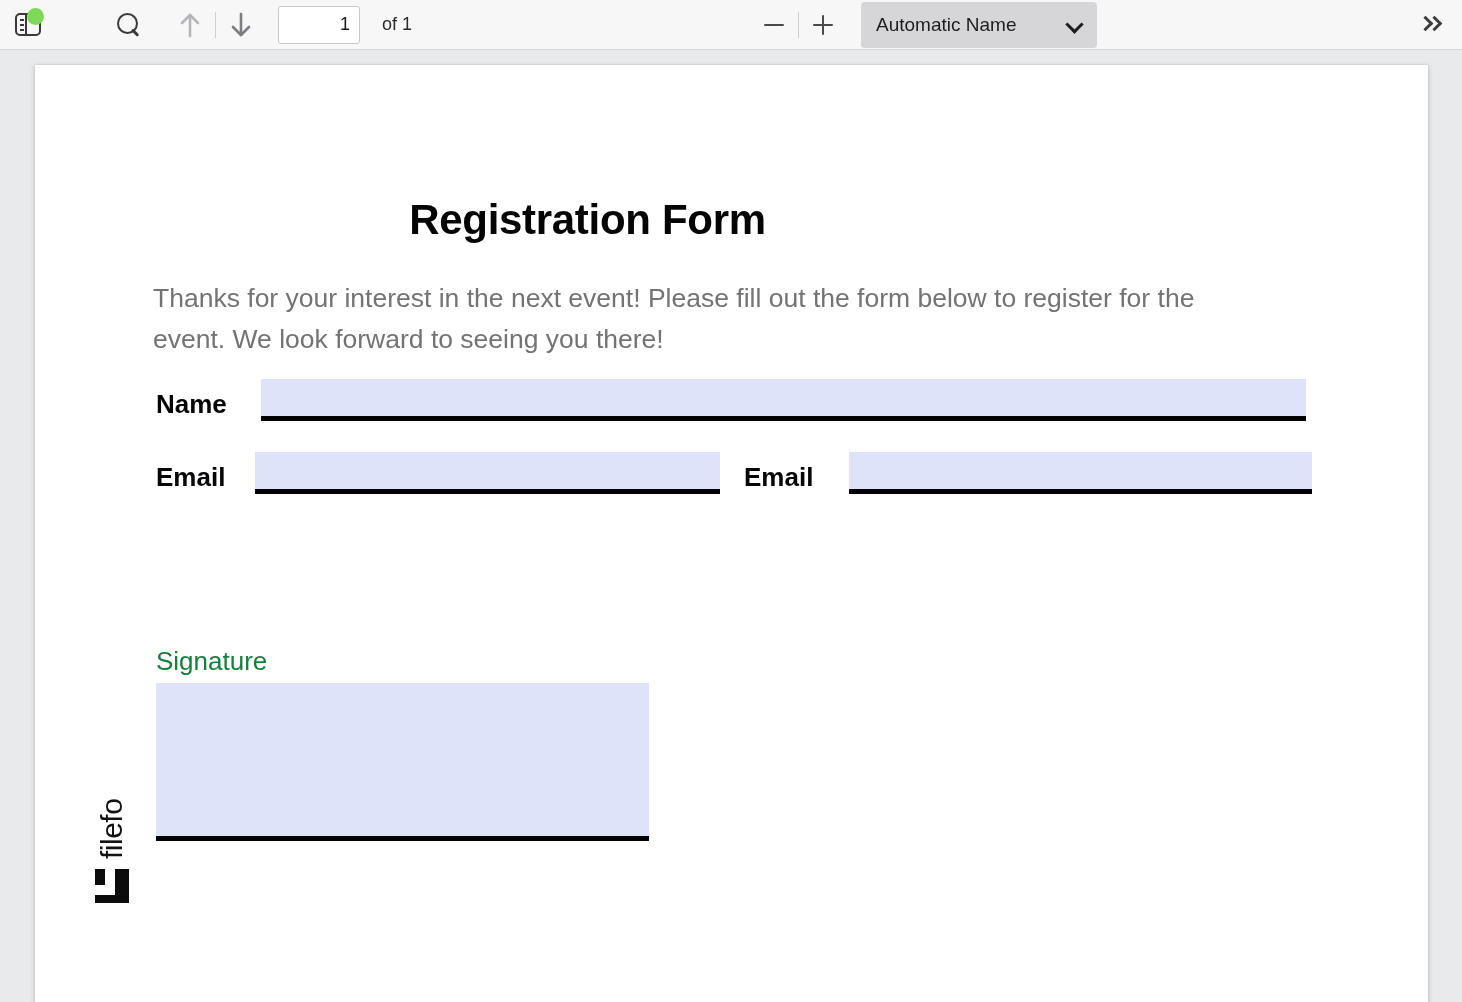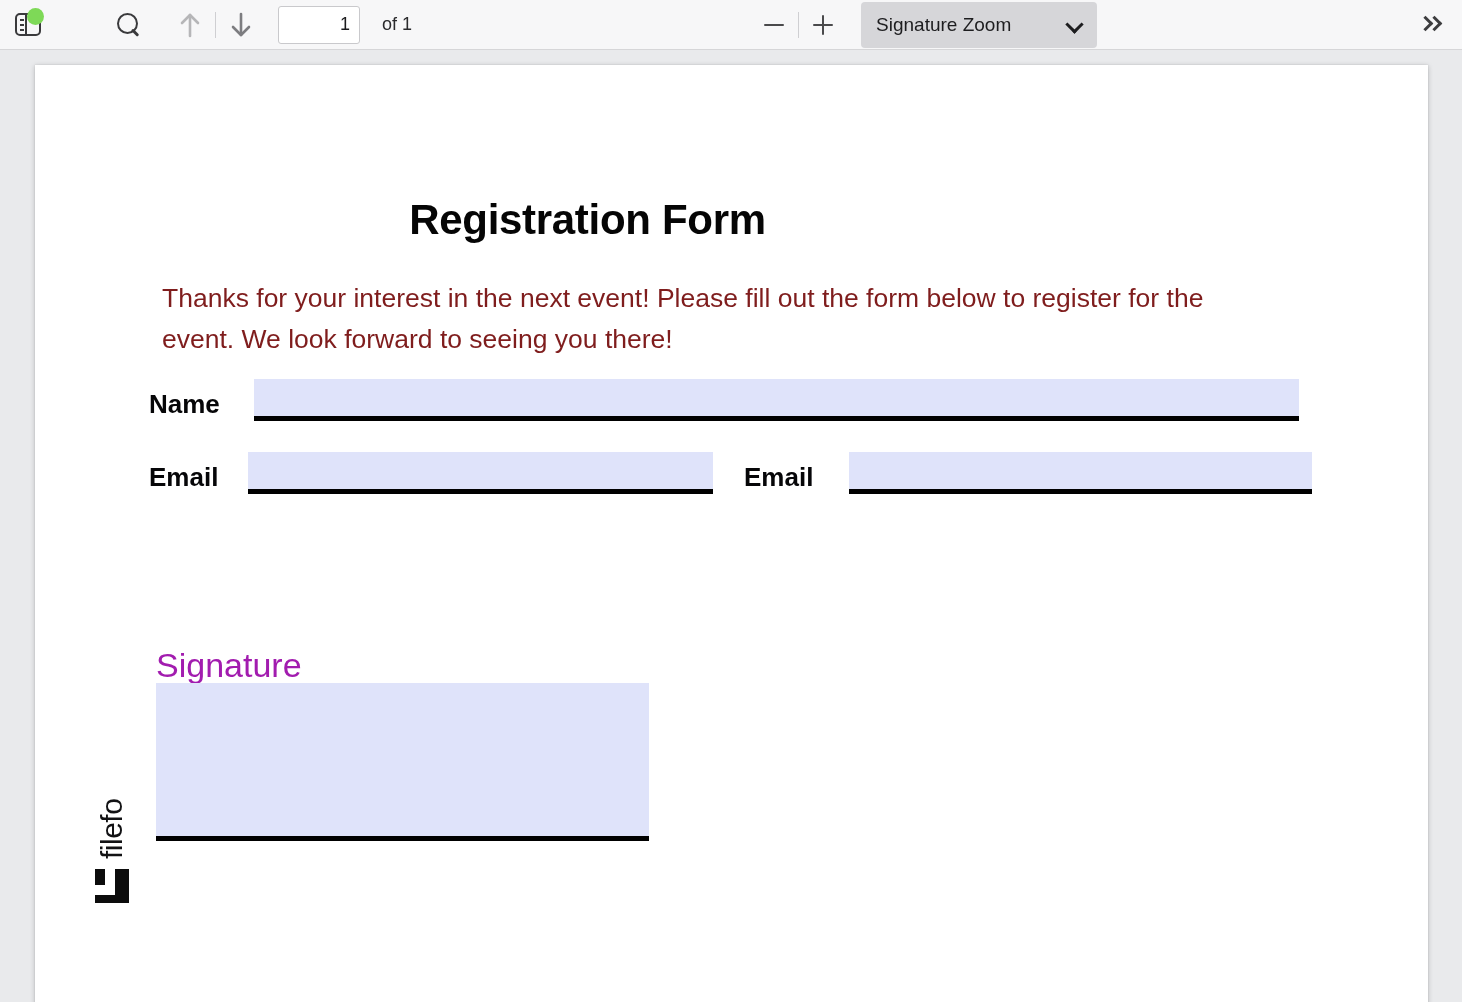--- a/index.html
+++ b/index.html
@@ -225,32 +225,32 @@
     width: 1105px;
     text-align: center;
     font-size: 42px;
     font-weight: bold;
     color: #050505;
     letter-spacing: -0.3px;
   }
 
   .doc-para {
     position: absolute;
-    left: 127px;
+    left: 118px;
     width: 1110px;
     font-size: 26.5px;
     line-height: 41px;
-    color: #7f1d1d;
+    color: #737373;
   }
   #intro-paragraph  { top: 213px; }
   #consent-paragraph{ top: 473px; }
 
   .field-row {
     position: absolute;
-    left: 114px;
+    left: 121px;
     height: 46px;
   }
   .field-label {
     position: absolute;
     left: 0;
     top: 10px;
     font-size: 26px;
     font-weight: bold;
     color: #060608;
     white-space: nowrap;
@@ -268,22 +268,22 @@
   #row-email-1 { top: 387px; width: 600px; }
   #row-email-1 .field-box { left: 99px; width: 465px; }
 
   #row-email-2 { top: 387px; left: 709px; width: 600px; }
   #row-email-2 .field-box { left: 105px; width: 463px; }
 
   #signature-label {
     position: absolute;
     left: 121px;
     top: 581px;
-    font-size: 34px;
-    color: #a21caf;
+    font-size: 26px;
+    color: #15803d;
   }
   #signature-box {
     position: absolute;
     left: 121px;
     top: 618px;
     width: 493px;
     height: 158px;
     background: #dfe3fa;
     border-bottom: 5px solid #000000;
   }
@@ -375,21 +375,21 @@
   <span class="tb-sep"></span>
 
   <button class="tb-btn" id="zoom-in-button">
     <span class="pm">
         <span class="h"></span>
         <span class="v"></span>
       </span>
   </button>
 
   <div id="zoom-select">
-    <span id="zoom-select-value">Signature Zoom</span>
+    <span id="zoom-select-value">Automatic Name</span>
     <span class="chevron-down"></span>
   </div>
 
   <button class="tb-btn" id="more-tools-button">
     <span class="dbl-chevron">
       <span class="c1"></span>
         <span class="c2"></span>
     </span>
   </button>
 </div>

